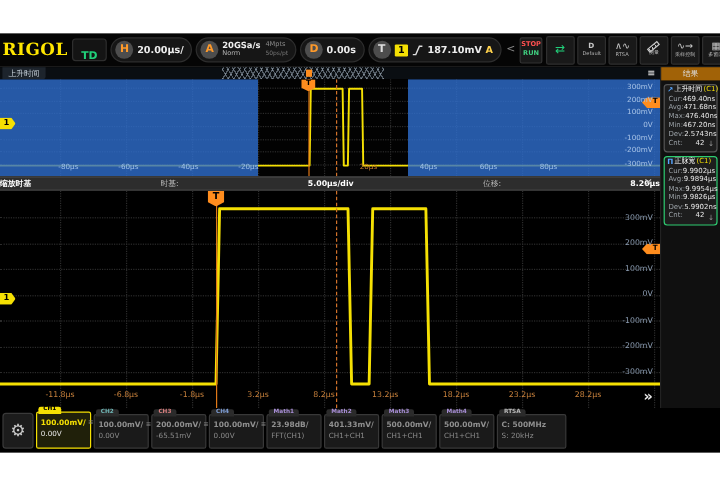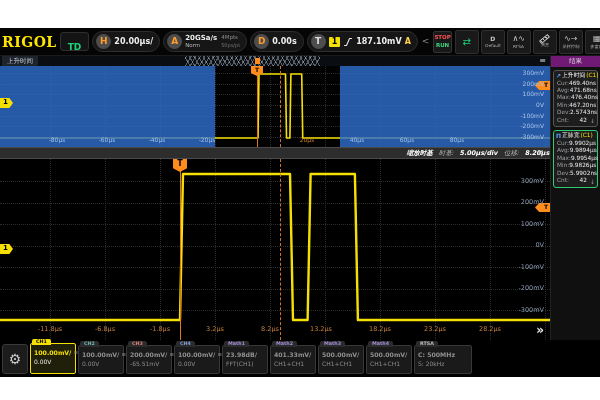--- a/index.html
+++ b/index.html
@@ -64,31 +64,31 @@
   .ch-tag{position:absolute;background:#f5e003;color:#000;font-weight:bold;width:13px;height:10px;
     font-size:7px;text-align:left;padding:1px 0 0 3px;clip-path:polygon(0 0,72% 0,100% 50%,72% 100%,0 100%);}
   .t-lab{position:absolute;font-size:6.5px;color:#c8813c;transform:translateX(-50%);white-space:nowrap;}
   .t-lab.ov{font-size:6px;color:#9fc0e8;}
   .t-lab.ov.hot{color:#d08030;}
   .v-lab{position:absolute;right:6px;font-size:6.5px;color:#8a9bb0;white-space:nowrap;}
   .v-lab.ov{font-size:6px;color:#a8c4e8;}
 
   #zoombar{position:absolute;left:0;top:91px;width:550px;height:12px;background:#2d2d2d;
     border-top:1px solid #4a4a4a;border-bottom:1px solid #4a4a4a;
-    display:flex;align-items:center;justify-content:flex-end;gap:6px;font-style:italic;}
+    display:flex;align-items:center;justify-content:space-between;gap:6px;}
   #zoombar .zl{color:#bbb;font-size:6.5px;}
   #zoombar .zv{color:#fff;font-size:6.5px;font-weight:bold;}
   #zoom-close{position:absolute;right:6px;top:1px;color:#ccc;font-size:9px;}
 
   #main-grid{position:absolute;left:0;top:103px;width:550px;height:181px;background:#000;overflow:hidden;}
   #main-menu{position:absolute;right:8px;bottom:4px;color:#e8e8e8;font-size:12px;font-weight:bold;letter-spacing:-2px;}
 
   
   #sidebar{position:absolute;left:550px;top:28px;width:50px;height:284px;background:#101010;border-left:1px solid #222;}
-  #sb-head{height:11px;background:#701a75;color:#ddd;font-size:6.5px;display:flex;align-items:center;justify-content:center;}
+  #sb-head{height:11px;background:#a16207;color:#ddd;font-size:6.5px;display:flex;align-items:center;justify-content:center;}
   .meas{margin:3px 2px 0 2px;background:#1d1d1d;border:1px solid #555;border-radius:3px;padding:2px 2px 3px 2px;position:relative;}
   .meas.sel{border-color:#2ecc71;}
   .meas-title{display:flex;align-items:center;gap:1px;margin-bottom:1px;}
   .meas-ic{color:#58a6ff;font-size:6px;font-weight:bold;}
   .meas-name{color:#fff;font-size:5.8px;white-space:nowrap;}
   .meas-src{color:#f5e003;font-size:5.8px;}
   .mrow{display:flex;justify-content:space-between;padding:0 1px;margin-top:1.6px;}
   .mrow .k{color:#9aa0a6;font-size:5.8px;}
   .mrow .v{color:#e8e8e8;font-size:5.8px;}
   .exp-ic{position:absolute;right:2px;bottom:2px;color:#999;font-size:6px;}

